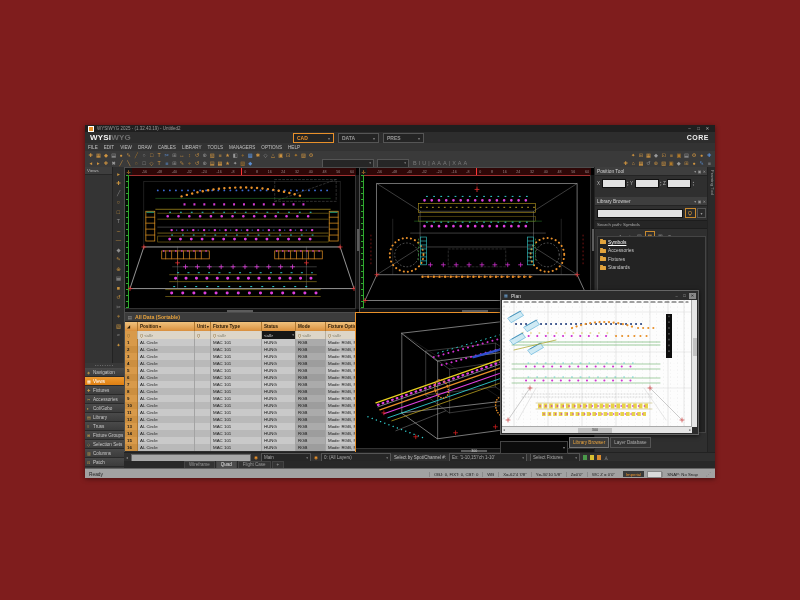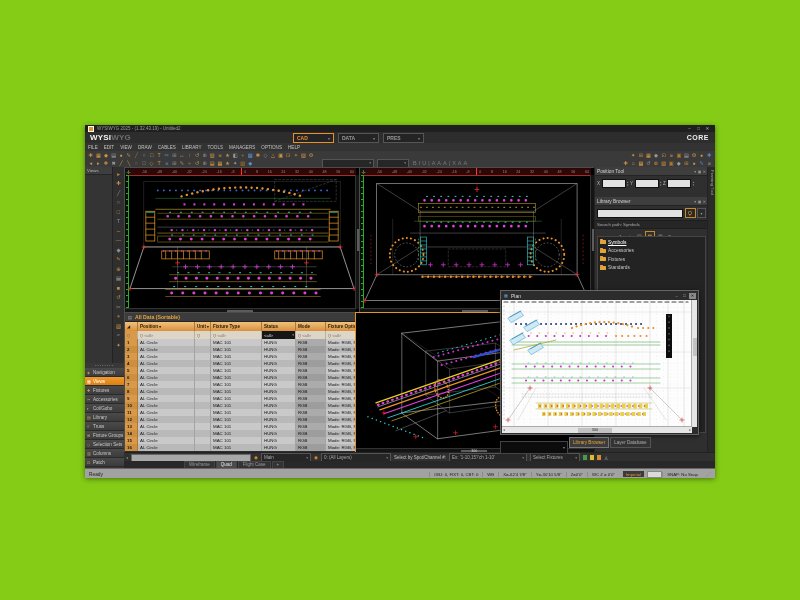--- a/index.html
+++ b/index.html
@@ -1,16 +1,16 @@
 <!DOCTYPE html>
 <html><head>
 <meta charset="utf-8">
 <style>
   html,body{margin:0;padding:0;background:#fff;font-family:"Liberation Sans",sans-serif;}
-  .screen{position:relative;width:800px;height:600px;background:#84cc16;overflow:hidden;}
+  .screen{position:relative;width:800px;height:600px;background:#7f1d1d;overflow:hidden;}
   #app{position:absolute;left:85px;top:125px;width:630px;height:353px;background:#2b2b2b;color:#ccc;
        box-shadow:0 1px 5px rgba(0,0,0,.45);overflow:hidden;font-size:5px;}
   .row{display:flex;align-items:center;}
 
   
   .titlebar{position:absolute;left:0;top:0;right:0;height:7px;background:#1f1f1f;display:flex;align-items:center;padding:0 3px;}
   .appicon{width:4px;height:4px;background:#e8902a;border:0.5px solid #fff;margin-right:3px;}
   .wtitle{font-size:4.5px;color:#9a9a9a;white-space:nowrap;}
   .wbtn{width:9px;height:6px;display:flex;align-items:center;justify-content:center;font-size:4.5px;color:#aaa;}
 

